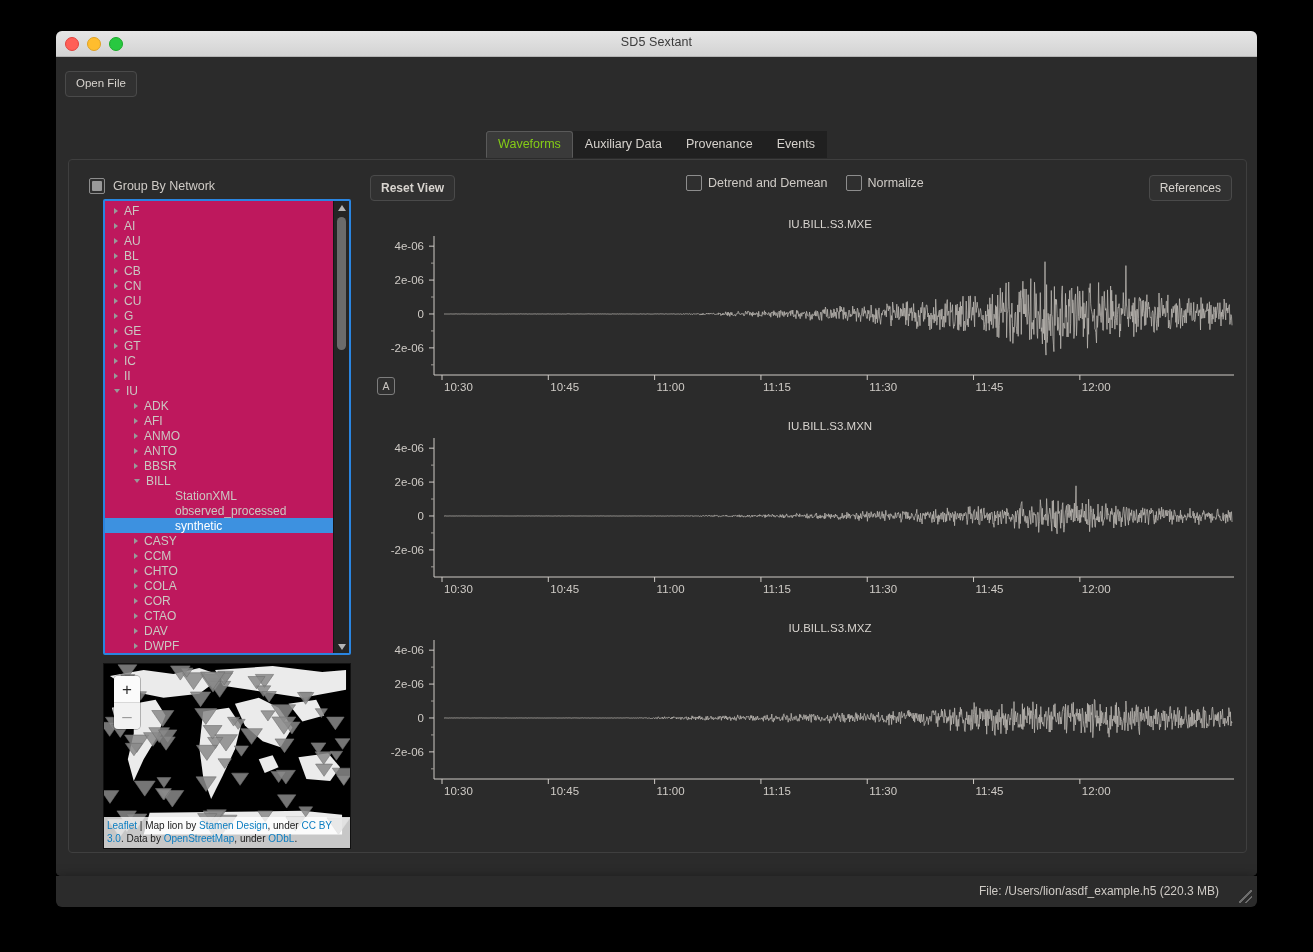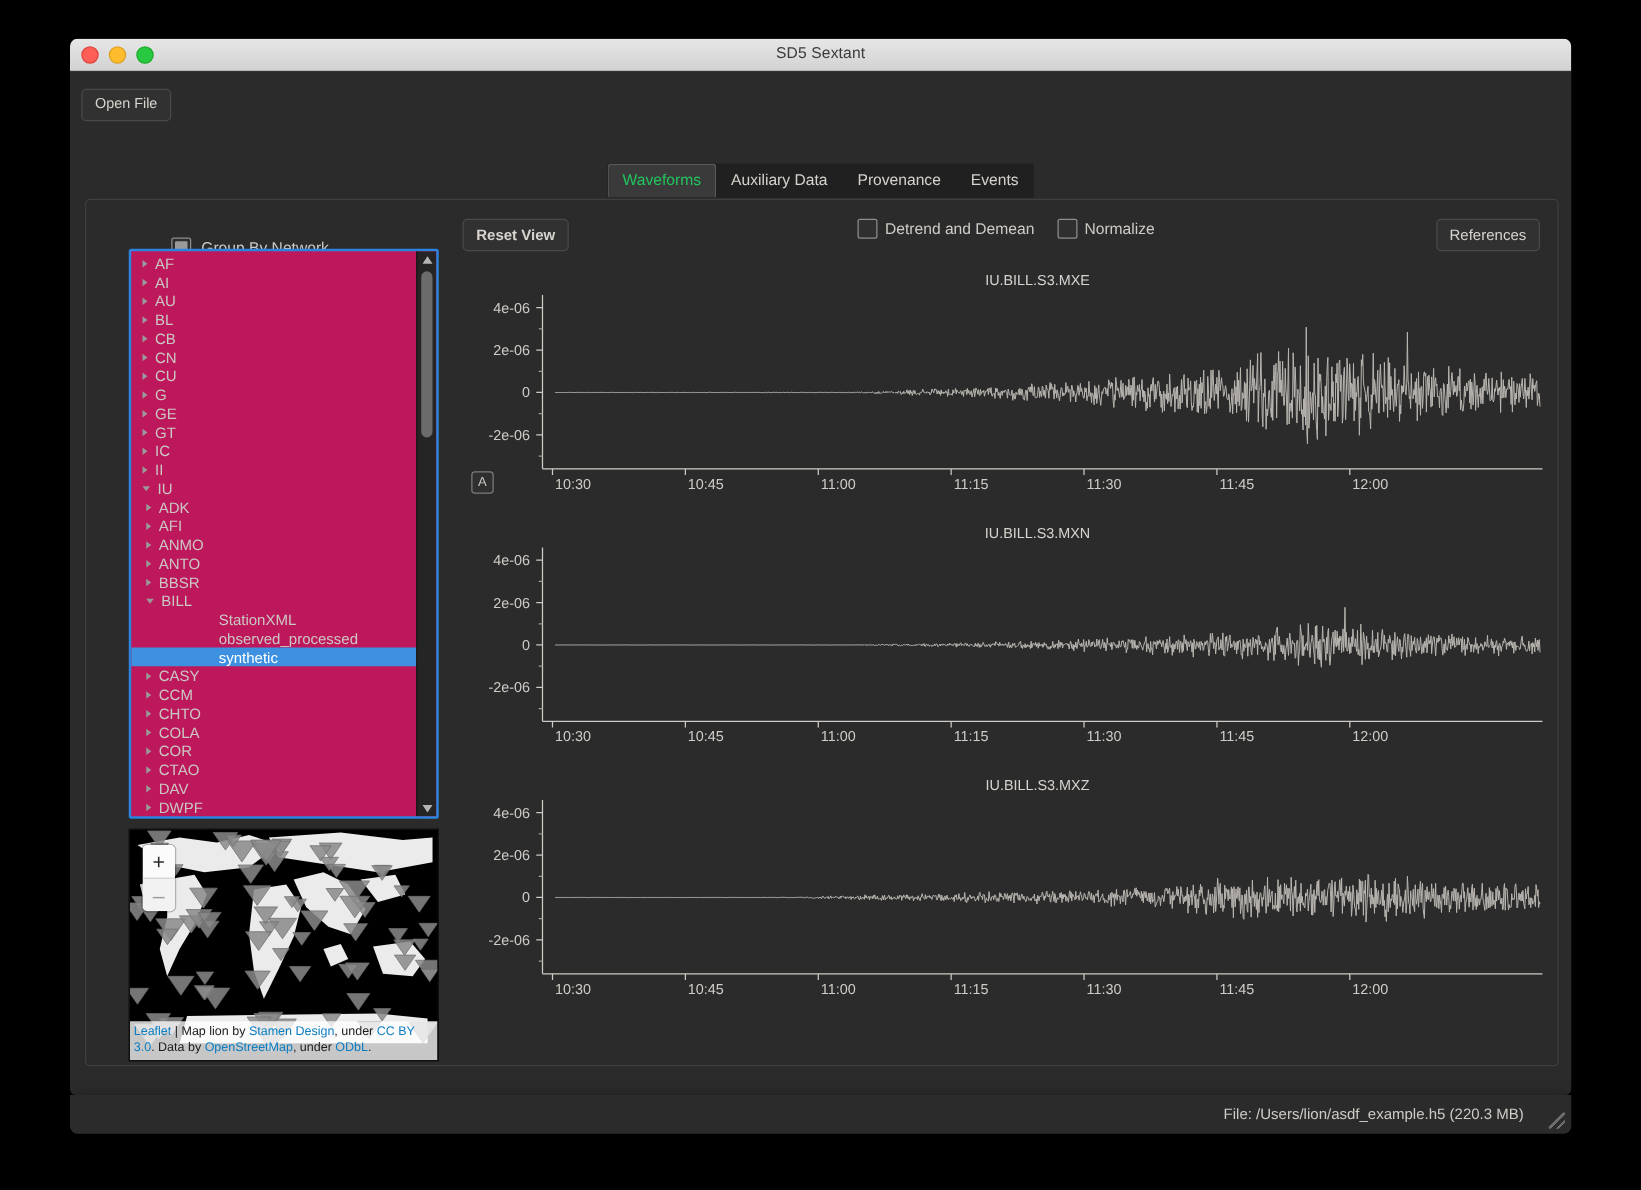--- a/index.html
+++ b/index.html
@@ -76,35 +76,35 @@
     background: #202020;
     border: 1px solid transparent;
     cursor: pointer;
     white-space: nowrap;
   }
   .tab.active {
     background: #3a3a3a;
     border: 1px solid #5a5a5a;
     border-bottom-color: #3a3a3a;
     border-radius: 3px 3px 0 0;
-    color: #22c55e;
+    color: #84cc16;
   }
 
   
   .main-frame {
     position: absolute;
     left: 12px; top: 102px;
     width: 1177px; height: 692px;
     border: 1px solid #3f3f3f;
     border-radius: 4px;
     background: #2b2b2b;
   }
 
   
-  .left-col { position: absolute; left: 20px; top: 28px; width: 266px; margin-left: 48px; }
+  .left-col { position: absolute; left: 20px; top: 16px; width: 266px; }
   .group-row { display: flex; align-items: center; gap: 8px; height: 20px; }
   .checkbox {
     width: 14px; height: 14px;
     border: 1px solid #8d8d8d;
     border-radius: 2px;
     background: #2f2f2f;
     position: relative;
     flex: 0 0 auto;
     cursor: pointer;
   }
@@ -153,21 +153,21 @@
   }
   .arrow.open {
     border-left: 3.2px solid transparent;
     border-right: 3.2px solid transparent;
     border-top: 4px solid #9a9a9a;
     border-bottom: none;
     margin-top: 1px;
   }
   .arrow.none { border: none; width: 4px; }
   .lvl0 { padding-left: 9px; }
-  .lvl1 { padding-left: 12px; }
+  .lvl1 { padding-left: 29px; }
   .lvl2 { padding-left: 60px; }
 
   .vscroll {
     position: absolute;
     right: 0; top: 0; bottom: 0;
     width: 15px;
     background: #252525;
     border-left: 1px solid #161616;
     cursor: pointer;
   }

